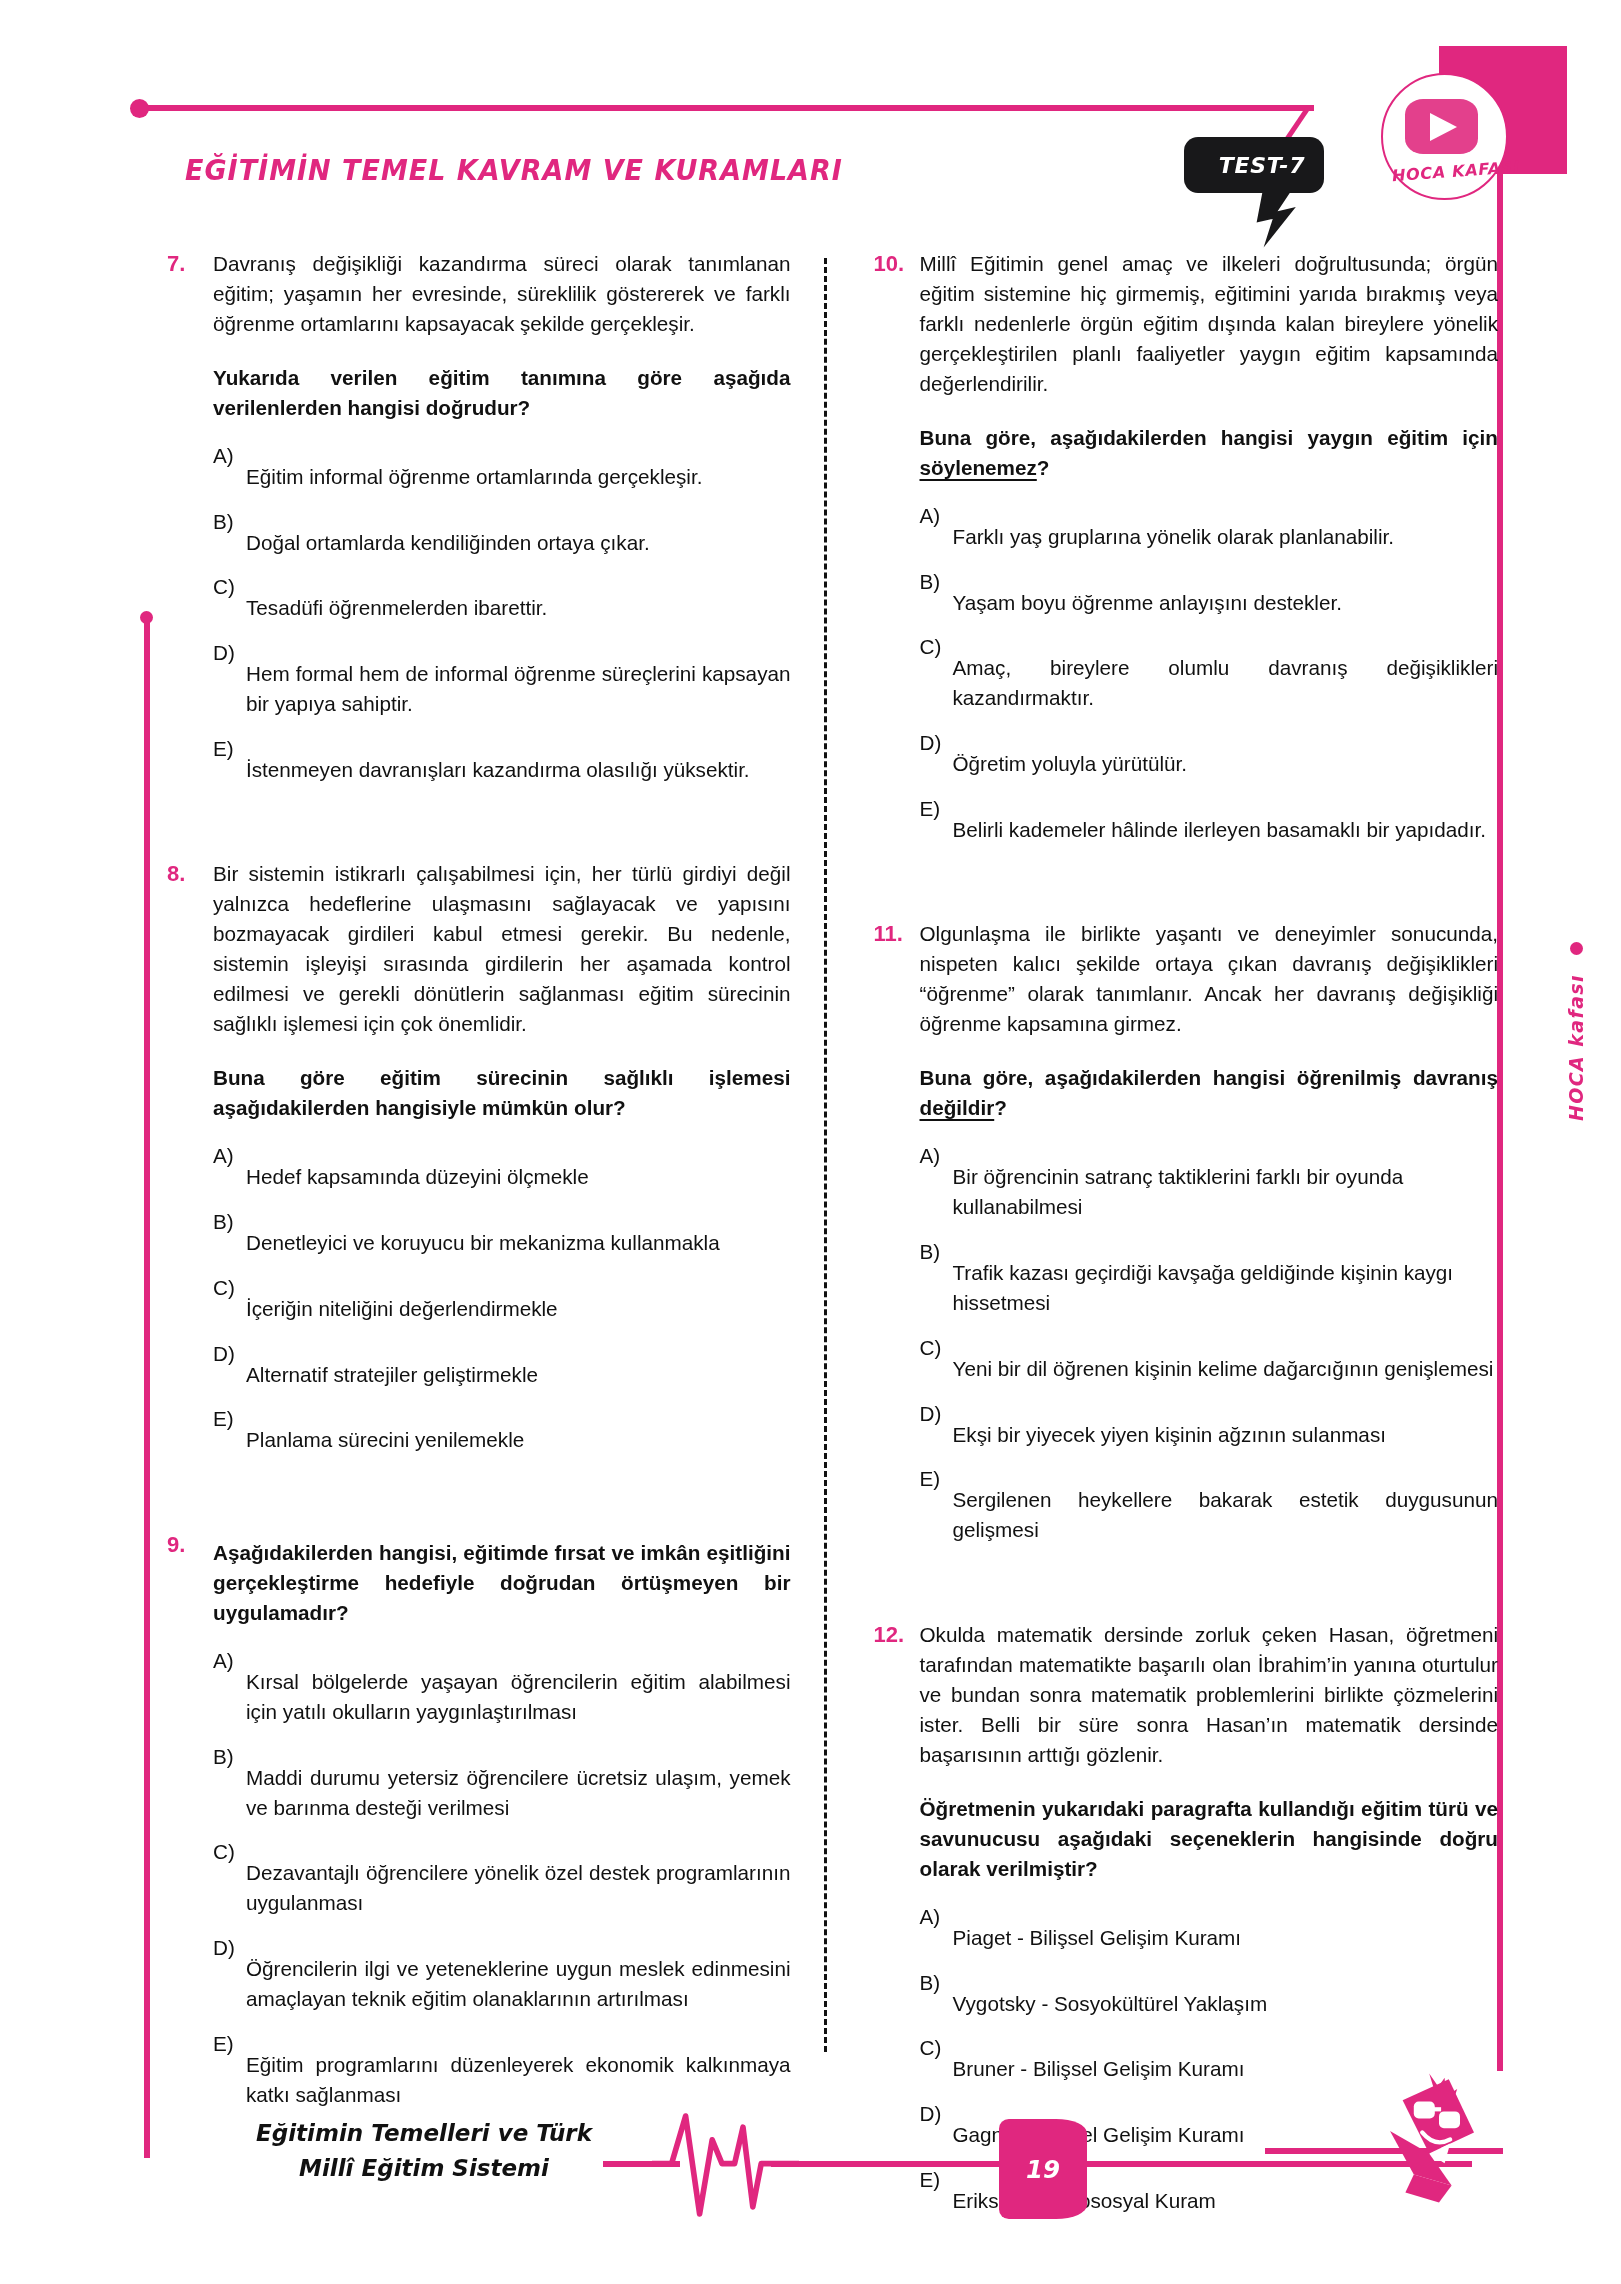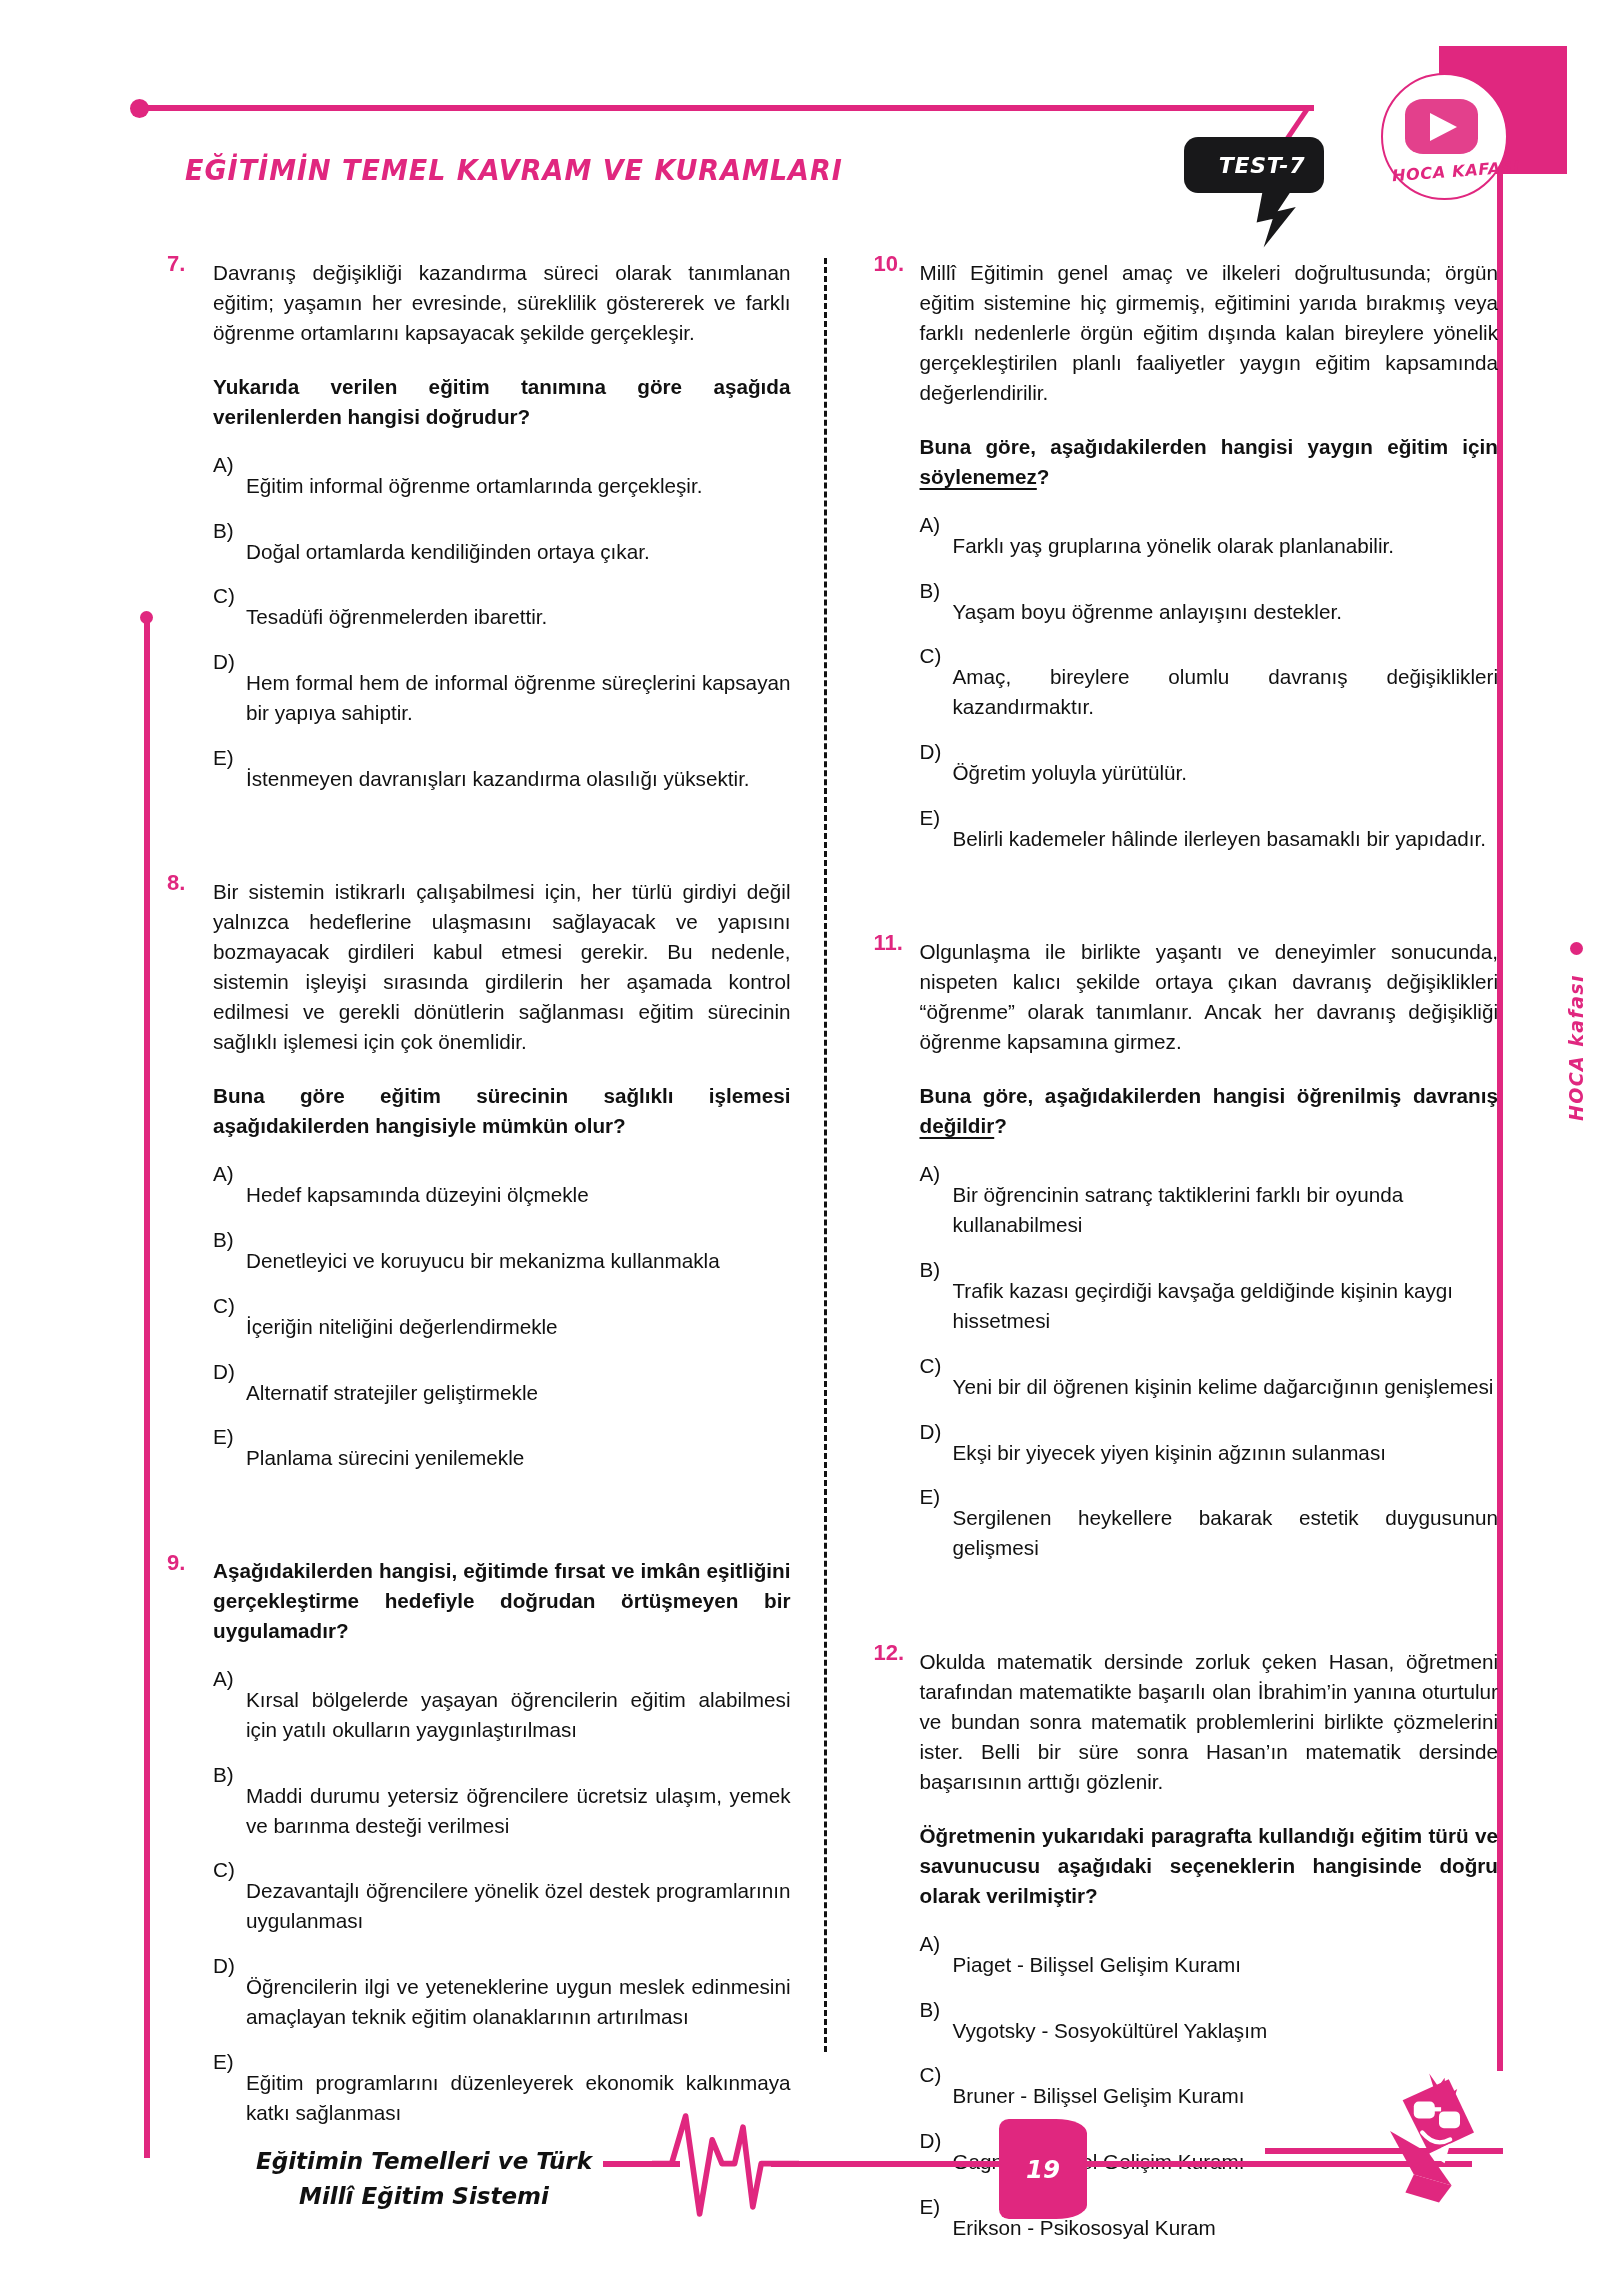--- a/index.html
+++ b/index.html
@@ -129,39 +129,39 @@
   
   .q{margin-bottom:60px;}
   .q-head{display:flex;align-items:flex-start;}
   .q-num{
     color:var(--pink);font-weight:bold;font-size:22px;line-height:30px;
     min-width:46px;flex:0 0 46px;letter-spacing:0;
   }
   .q-body{flex:1;}
   .q-stem{
     font-size:20.7px;line-height:30px;color:#111;text-align:justify;
-    margin:9px 0 24px 0;hyphens:manual;
+    margin:0 0 24px 0;hyphens:manual;
   }
   .q-stem.bold, .q-prompt{
     font-weight:bold;font-size:20.7px;line-height:30px;color:#111;
     text-align:justify;margin:8px 0 18px 0;
   }
   .q-prompt u{text-decoration:underline;text-underline-offset:3.5px;}
   .opts{list-style:none;margin:0;padding:0;}
   .opt{
     display:flex;align-items:flex-start;margin-bottom:14.7px;
     font-size:20.7px;line-height:30px;color:#111;
   }
   .opt-letter{flex:0 0 33px;}
   .opt-text{flex:1;text-align:justify;margin-top:21px;}
   .opt-text.nojust{text-align:left;}
   .footer-title{
     position:absolute;left:242px;top:2116px;width:364px;text-align:center;
     font-family:"DejaVu Sans",sans-serif;font-weight:bold;font-style:italic;
-    font-size:23px;line-height:35px;color:#111;margin-top:28px;
+    font-size:23px;line-height:35px;color:#111;
   }
   .footer-rule{
     position:absolute;left:771px;top:2161px;width:701px;height:5.6px;background:var(--pink);
   }
   .footer-rule-left{
     position:absolute;left:603px;top:2161px;width:77px;height:5.6px;background:var(--pink);
   }
   .pulse{position:absolute;left:652px;top:2109px;}
   .page-chip{
     position:absolute;left:999px;top:2119px;width:88px;height:100px;

